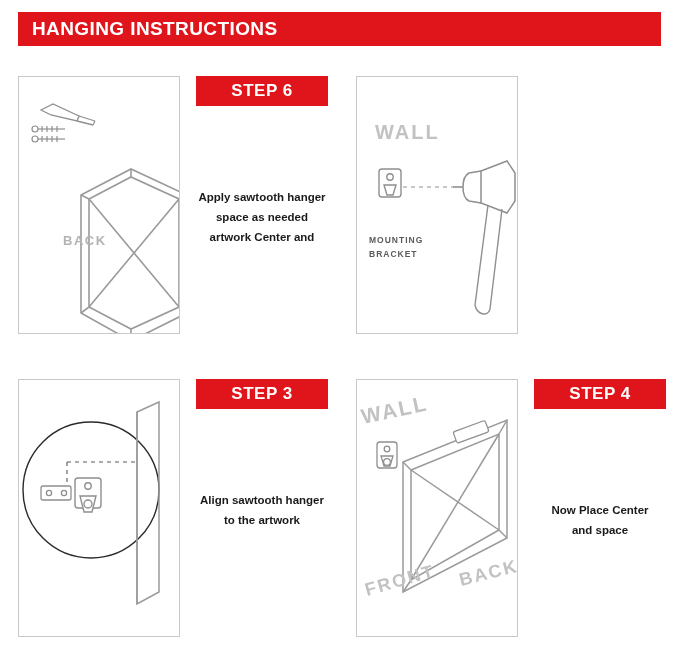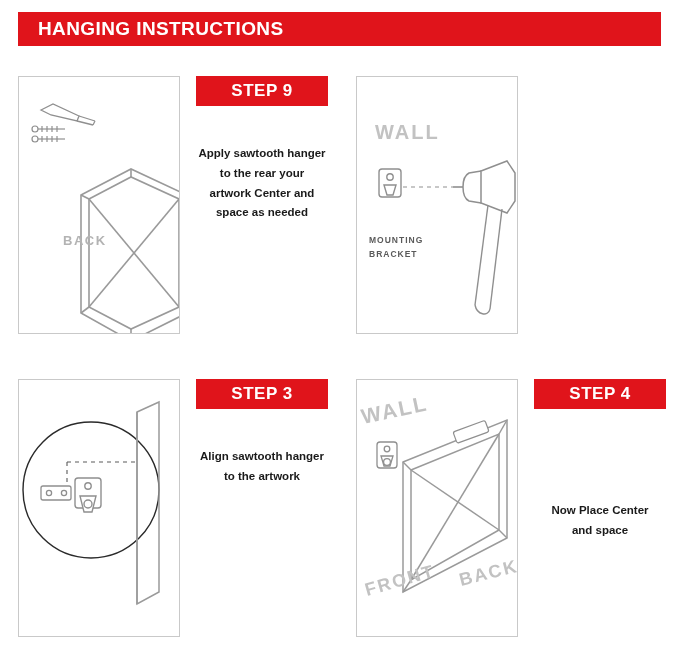--- a/index.html
+++ b/index.html
@@ -25,21 +25,21 @@
     height: 34px;
     background: #e0141b;
     display: flex;
     align-items: center;
   }
   .header-title {
     color: #ffffff;
     font-size: 19px;
     font-weight: bold;
     letter-spacing: 0.4px;
-    padding-left: 20px;
+    padding-left: 14px;
     font-family: "Liberation Sans", sans-serif;
     white-space: nowrap;
   }
 
   
   .steps-grid {
     position: absolute;
     left: 18px;
     top: 76px;
     width: 643px;
@@ -82,21 +82,21 @@
     color: #ffffff;
     font-size: 17px;
     font-weight: bold;
     letter-spacing: 0.5px;
     display: flex;
     align-items: center;
     justify-content: center;
     box-sizing: border-box;
   }
   .step-text {
-    margin-top: 38px;
+    margin-top: 82px;
     text-align: center;
     font-size: 11.5px;
     line-height: 1.72;
     font-weight: bold;
     color: #1a1a1a;
     padding: 0 2px;
   }
   .step-text .emph {
     display: block;
   }
@@ -152,26 +152,25 @@
           <circle cx="16" cy="62" r="3"></circle>
           <line x1="19" y1="62" x2="46" y2="62"></line>
           <line x1="23" y1="59" x2="23" y2="65"></line>
           <line x1="28" y1="59" x2="28" y2="65"></line>
           <line x1="33" y1="59" x2="33" y2="65"></line>
           <line x1="38" y1="59" x2="38" y2="65"></line>
         </g>
       </svg>
     </div>
     <div class="step-right">
-      <div class="step-badge">STEP 9</div>
+      <div class="step-badge">STEP 6</div>
       <div class="step-text">
         <span class="emph">Apply sawtooth hanger</span>
-        <span class="emph">to the rear your</span>
+        <span class="emph">space as needed</span>
         <span class="emph">artwork Center and</span>
-        <span class="emph">space as needed</span>
       </div>
     </div>
   </div>
 
   <div class="step-cell cell-r1c2">
     <div class="illus">
       <svg width="160" height="256" viewBox="0 0 160 256" xmlns="http://www.w3.org/2000/svg">
 
         <text x="18" y="62" font-family="Liberation Sans, sans-serif" font-size="20" font-weight="bold" fill="#c2c2c2" letter-spacing="2">WALL</text>
 

